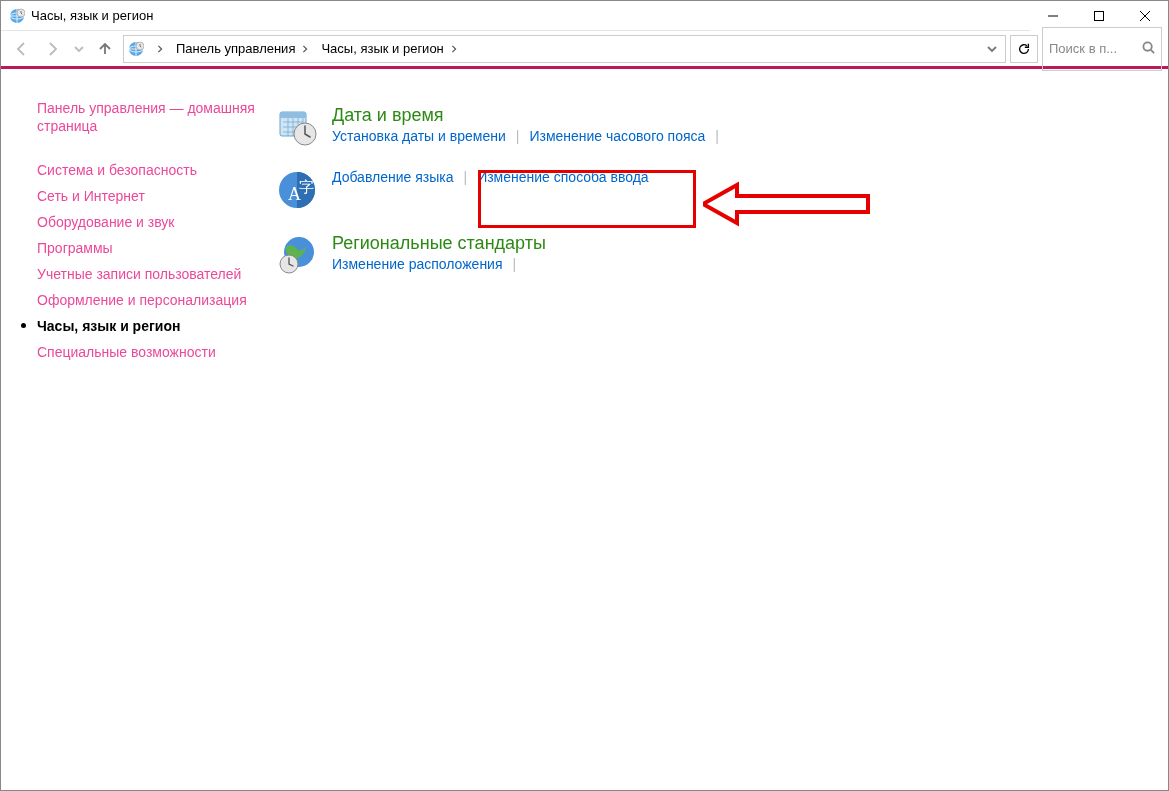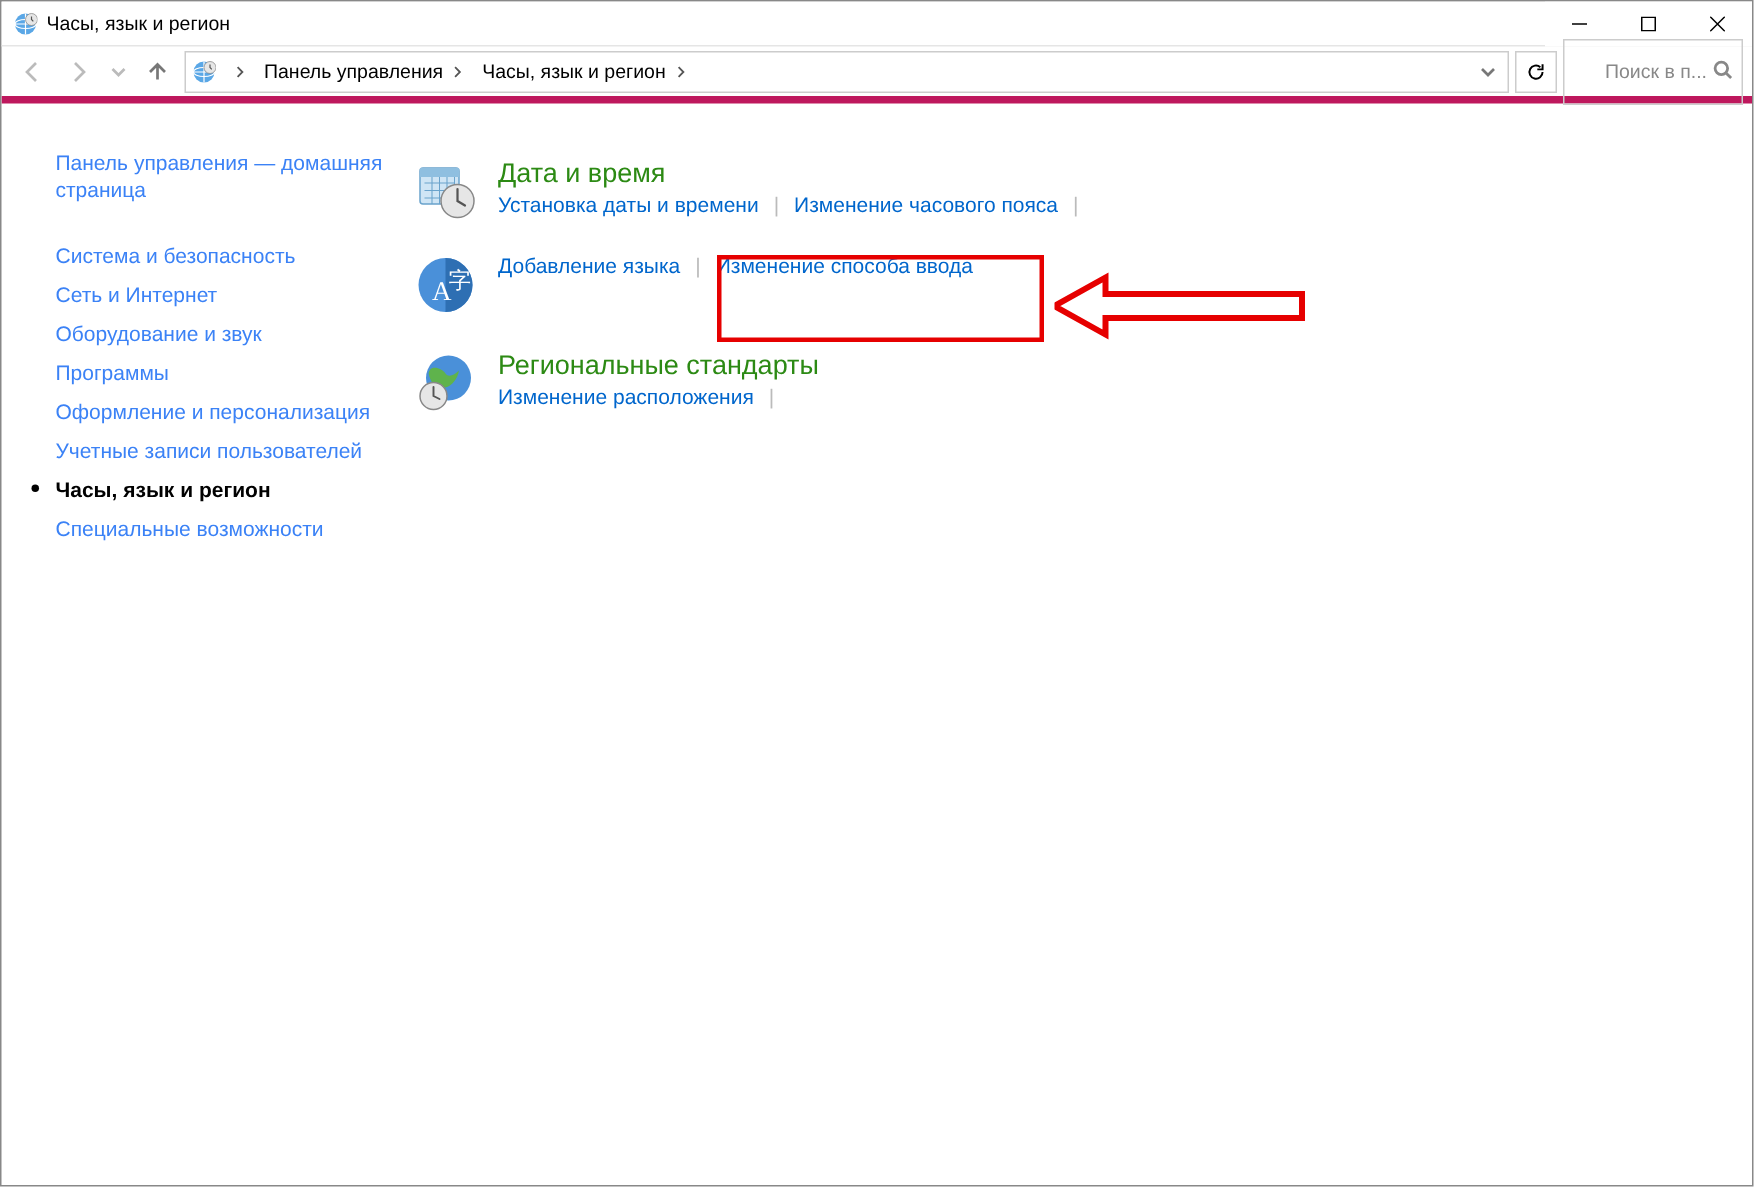--- a/index.html
+++ b/index.html
@@ -33,22 +33,21 @@
     background: #fff;
   }
   .win-ctl svg { width: 10px; height: 10px; stroke: #000; stroke-width: 1; fill: none; }
   
   .navbar {
     height: 38px;
     display: flex;
     align-items: center;
     gap: 4px;
     padding: 0 6px;
-    border-bottom: 5px solid #be185d;
-    text-align: right;
+    border-bottom: 3px solid #be185d;
   }
   .nav-arrow {
     width: 28px; height: 28px;
     display: flex; align-items: center; justify-content: center;
     color: #777;
   }
   .nav-arrow svg { width: 16px; height: 16px; stroke: currentColor; stroke-width: 1.8; fill:none; }
   .nav-arrow.disabled { color: #bbb; }
   .address {
     flex: 1;
@@ -89,21 +88,21 @@
   }
   .search svg { width:13px;height:13px;stroke:#888;stroke-width:2;fill:none;}
   
   .body { display: flex; height: calc(100% - 68px); }
   .sidebar {
     width: 255px;
     padding: 26px 0 0 36px;
   }
   .sidebar a {
     display: block;
-    color: #3b82f6;
+    color: #ec4899;
     text-decoration: none;
     font-size: 14px;
     line-height: 18px;
     padding: 4px 0 4px 0;
     position: relative;
   }
   .sidebar a.current {
     color: #000;
     font-weight: bold;
   }
@@ -275,22 +274,22 @@
 <div class="body">
 
   <div class="sidebar">
     <a href="#" style="margin-bottom:18px;display:block">
       <span>Панель управления — домашняя страница</span>
     </a>
     <a href="#"><span>Система и безопасность</span></a>
     <a href="#"><span>Сеть и Интернет</span></a>
     <a href="#"><span>Оборудование и звук</span></a>
     <a href="#"><span>Программы</span></a>
+    <a href="#"><span>Учетные записи пользователей</span></a>
     <a href="#"><span>Оформление и персонализация</span></a>
-    <a href="#"><span>Учетные записи пользователей</span></a>
     <a href="#" class="current"><span>Часы, язык и регион</span></a>
     <a href="#"><span>Специальные возможности</span></a>
   </div>
 
   <div class="content">
 
     <div class="cat-row">
       <div class="cat-icon">
         <svg viewBox="0 0 40 40">
           <rect x="3" y="6" width="26" height="24" rx="2" fill="#cfe5f5" stroke="#6aa3cc"></rect>

